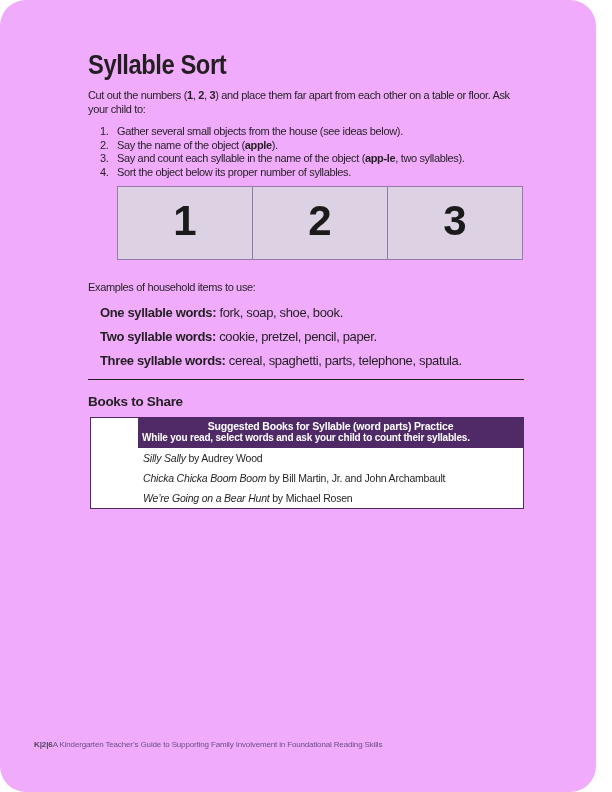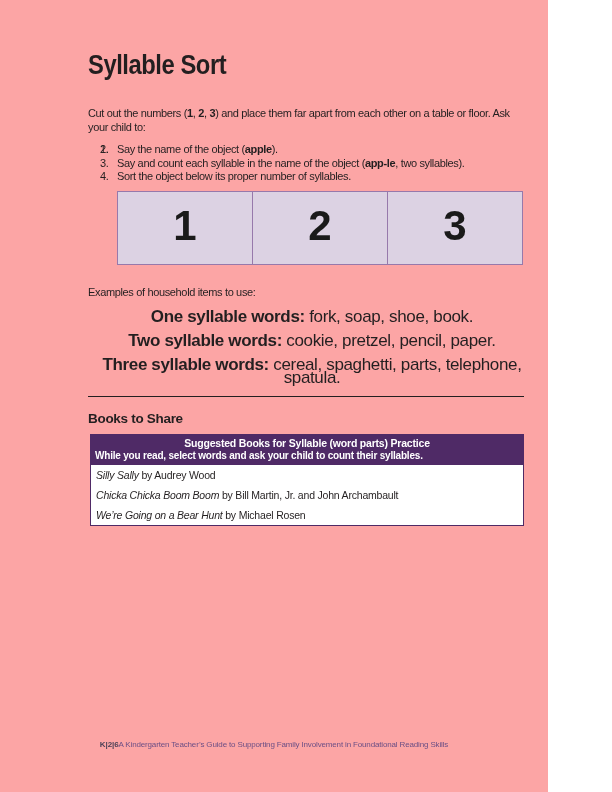--- a/index.html
+++ b/index.html
@@ -1,42 +1,43 @@
 <!DOCTYPE html>
 <html style="--text: #231f20; --accent-purple: #4f2a66; --card-fill: #dcd2e3; --card-border: #9779ab; --footer-text: #6b4f85;"><head>
 <meta charset="utf-8">
 <style>
   html, body { margin: 0; padding: 0; background: #ffffff; }
   .page {
     position: relative;
-    width: 548px;
+    width: 596px;
     height: 792px;
-    background: #fca5a5;
+    background: #f0abfc;
     overflow: hidden;
     font-family: "Liberation Sans", sans-serif;
     color: var(--text, #231f20);
+    border-radius: 26px;
   }
   .content {
     position: absolute;
     left: 88px;
     top: 0;
     width: 436px;
   }
   .title {
     margin: 50px 0 0 0;
     font-size: 27px;
     line-height: 30px;
     font-weight: bold;
     letter-spacing: -0.5px;
     transform: scaleX(0.88);
     transform-origin: left center;
     color: var(--text, #231f20);
   }
   .intro {
-    margin: 27px 0 0 0;
+    margin: 9px 0 0 0;
     font-size: 11px;
     line-height: 13.5px;
     letter-spacing: -0.35px;
   }
   .steps {
     margin: 9px 0 0 29px;
     font-size: 11px;
     line-height: 13.6px;
     letter-spacing: -0.35px;
   }
@@ -67,24 +68,23 @@
     padding-bottom: 4px;
   }
   .examples-heading {
     margin: 21px 0 0 0;
     font-size: 11px;
     line-height: 13.5px;
     letter-spacing: -0.35px;
   }
   .example-line {
     margin: 11px 0 0 12px;
-    font-size: 17px;
+    font-size: 13px;
     line-height: 13px;
     letter-spacing: -0.35px;
-    text-align: center;
   }
   .rule {
     margin: 12px 0 0 0;
     border: none;
     border-top: 1px solid #231f20;
     width: 436px;
   }
   .books-heading {
     margin: 14px 0 0 0;
     font-size: 13.5px;
@@ -92,20 +92,21 @@
     font-weight: bold;
     letter-spacing: -0.3px;
     color: var(--text, #231f20);
   }
   .books-table {
     margin: 8px 0 4px 2px;
     width: 434px;
     border: 1.5px solid var(--accent-purple, #4f2a66);
     box-sizing: border-box;
     background: #ffffff;
+    padding-left: 47px;
   }
   .table-header {
     background: var(--accent-purple, #4f2a66);
     color: #ffffff;
     padding: 2px 0 3px 0;
   }
   .table-title {
     font-size: 10.5px;
     line-height: 12.5px;
     font-weight: bold;
@@ -127,21 +128,21 @@
     letter-spacing: -0.2px;
     background: #ffffff;
   }
   .book-title { font-style: italic; }
   .footer {
     position: absolute;
     left: 34px;
     right: 34px;
     top: 740px;
     display: flex;
-    justify-content: center;
+    justify-content: flex-start;
     align-items: baseline;
   }
   .footer-code {
     font-size: 8px;
     font-weight: bold;
     color: #4d4257;
     letter-spacing: -0.1px;
   }
   .footer-title {
     font-size: 8px;
@@ -156,21 +157,21 @@
 <body>
 
 <div class="page">
   <div class="content">
 
     <h1 class="title">Syllable Sort</h1>
 
     <p class="intro"><span>Cut out the numbers (</span><b>1</b><span>, </span><b>2</b><span>, </span><b>3</b><span>) and place them far apart from each other on a table or floor. Ask your child to:</span></p>
 
     <div class="steps">
-      <div class="step"><span class="step-num">1.</span><b></b><span></span></div>
+      <div class="step"><span class="step-num">1.</span><span>Gather several small objects from the house (see ideas below).</span><b></b><span></span></div>
       <div class="step"><span class="step-num">2.</span><span>Say the name of the object (</span><b>apple</b><span>).</span></div>
       <div class="step"><span class="step-num">3.</span><span>Say and count each syllable in the name of the object (</span><b>app-le</b><span>, two syllables).</span></div>
       <div class="step"><span class="step-num">4.</span><span>Sort the object below its proper number of syllables.</span><b></b><span></span></div>
     </div>
 
     <div class="cards">
       <div class="card">
           <span class="card-number">1</span>
         </div>
       <div class="card">

